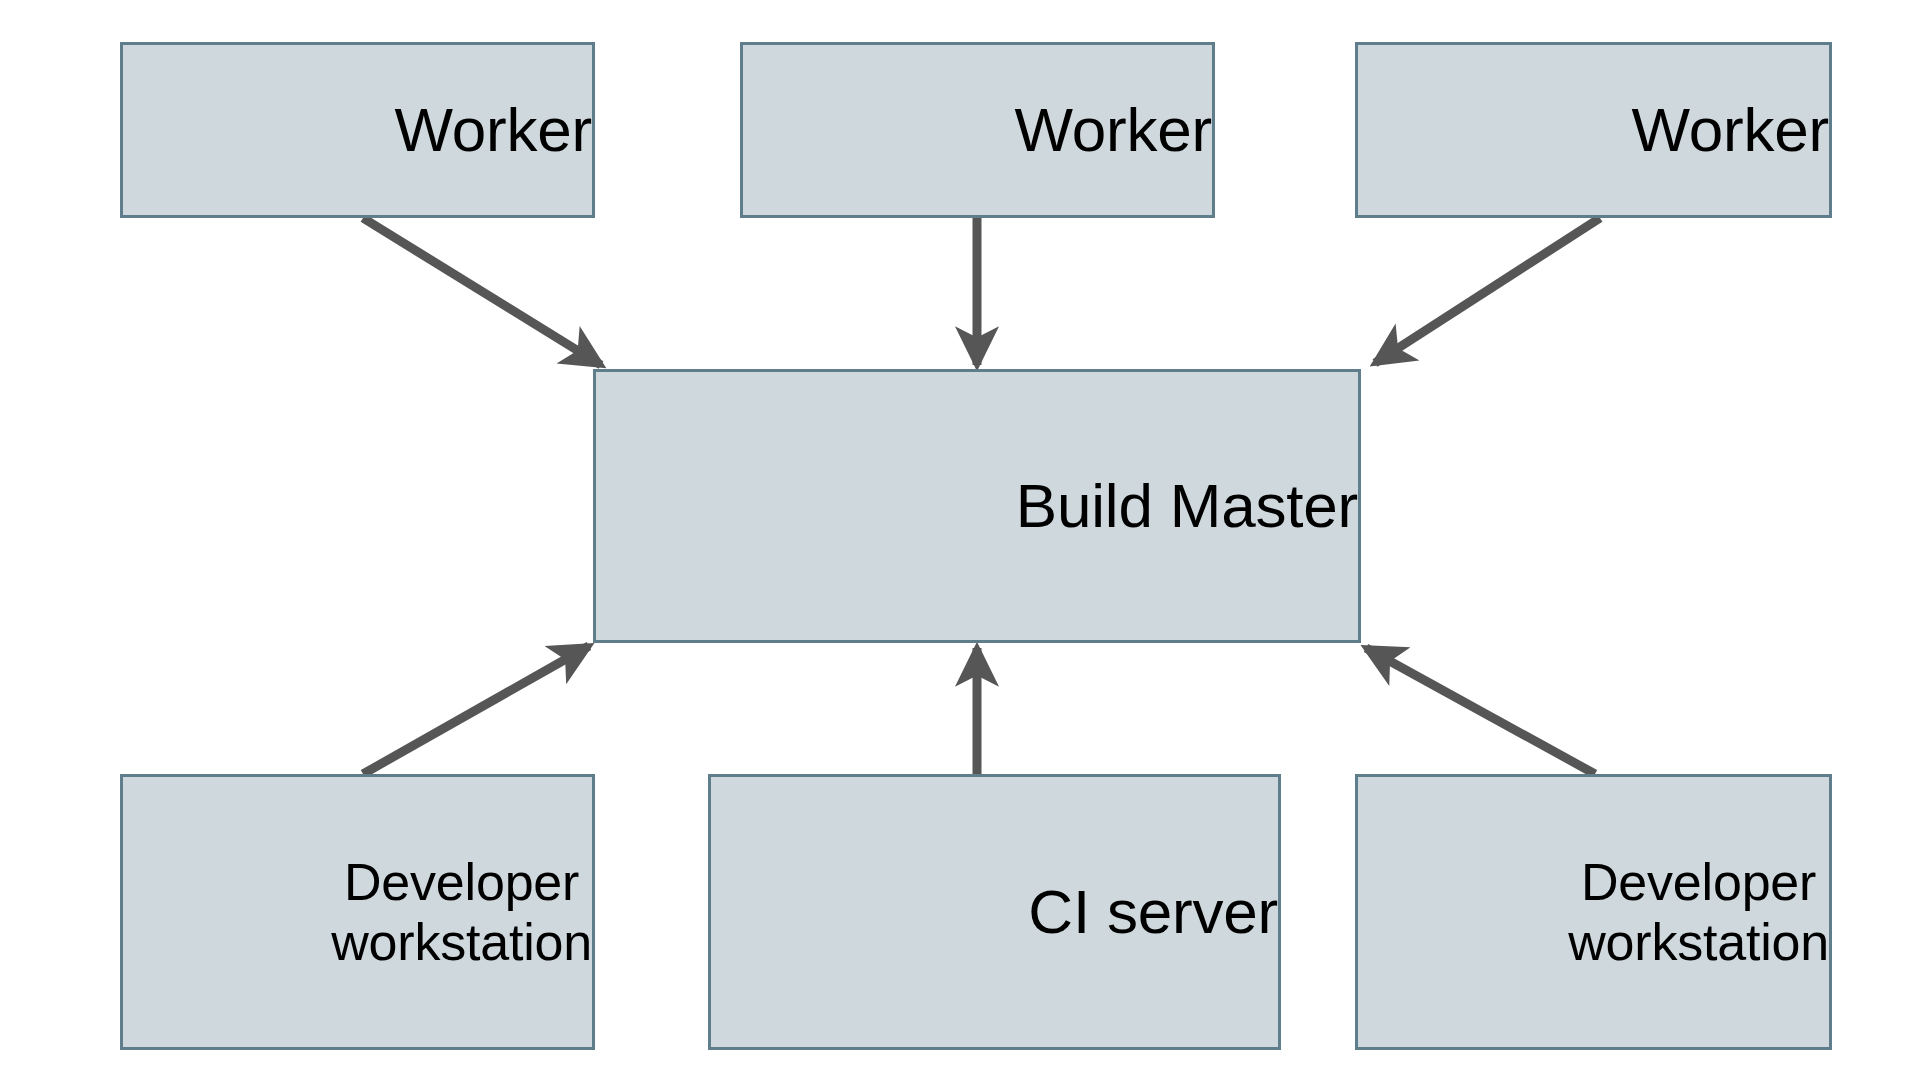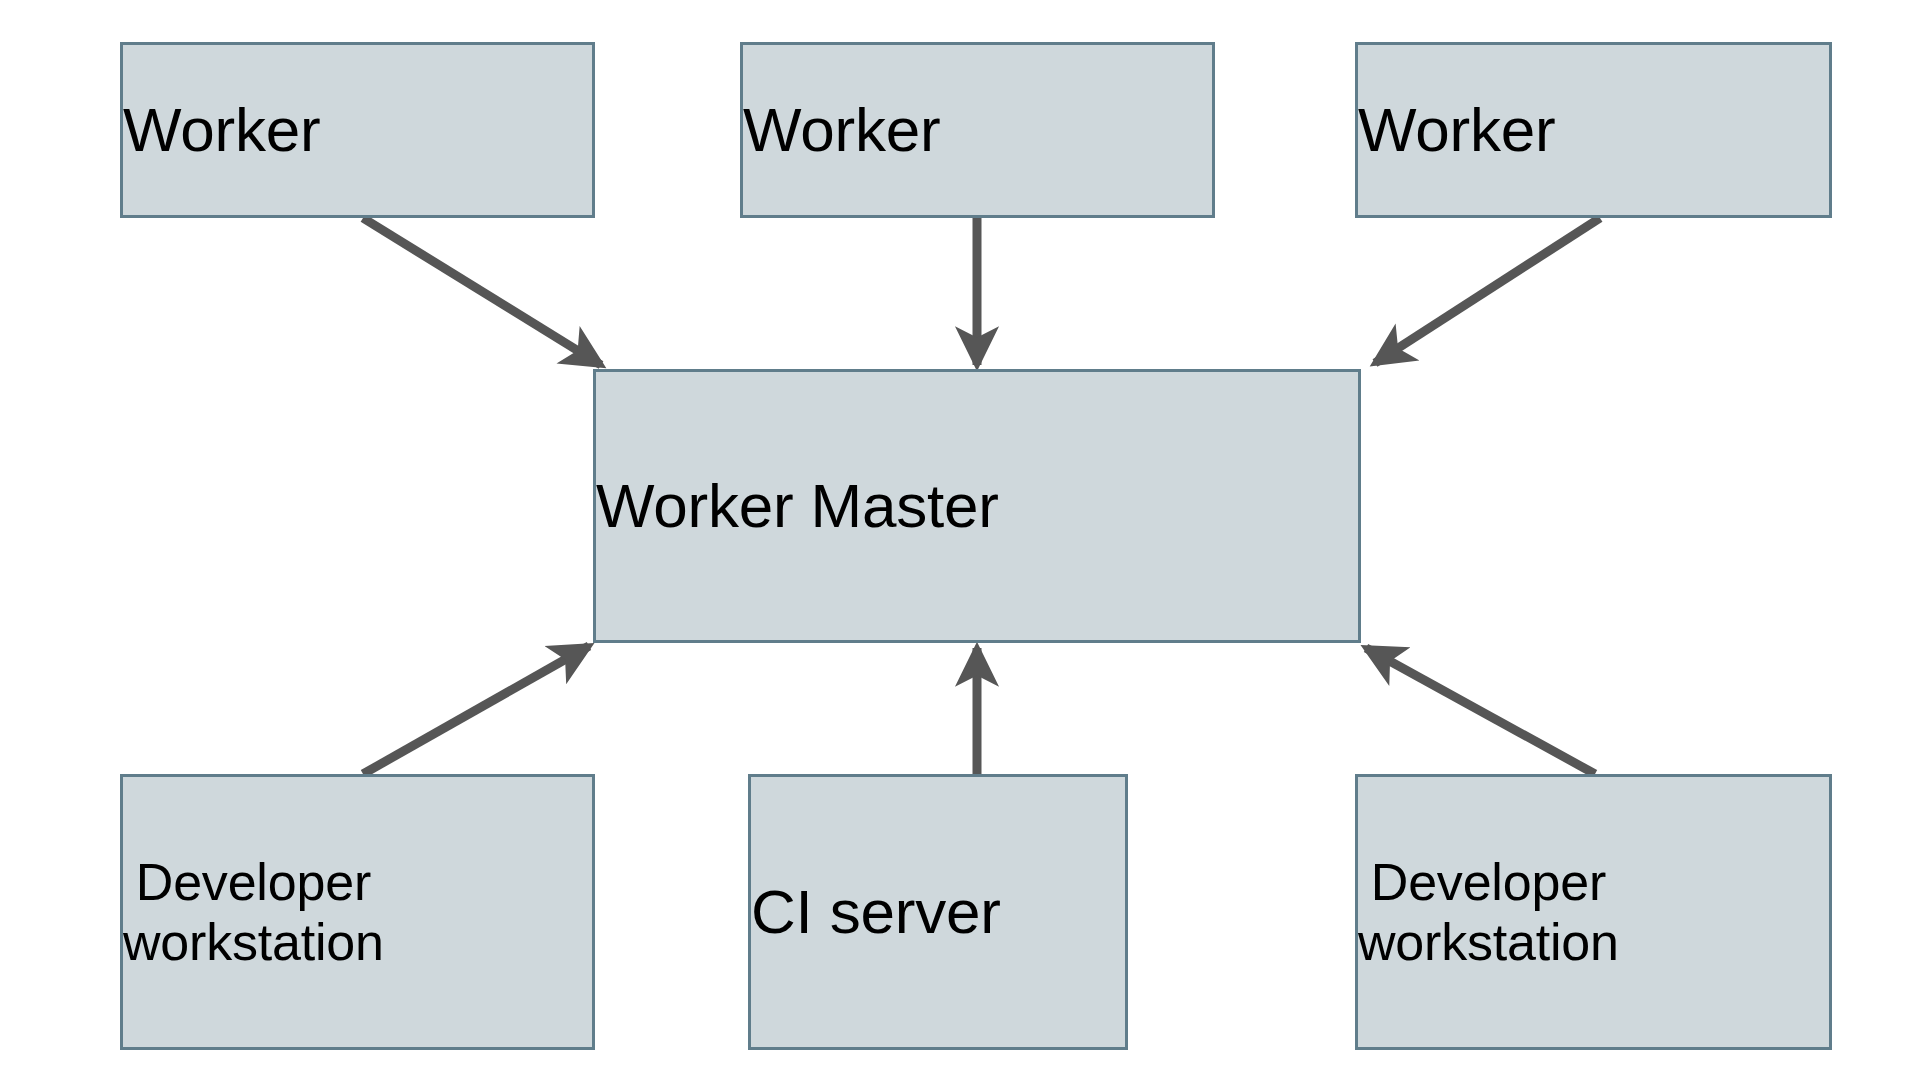--- a/index.html
+++ b/index.html
@@ -26,21 +26,21 @@
     height: 1090px;
     pointer-events: none;
   }
   .node {
     position: absolute;
     box-sizing: border-box;
     background: #cfd8dc;
     border: 3px solid #607d8b;
     display: flex;
     align-items: center;
-    justify-content: flex-start;
+    justify-content: flex-end;
     text-align: center;
     color: #000000;
     z-index: 2;
   }
   .node-label {
     font-family: "Liberation Sans", sans-serif;
     font-weight: 400;
     line-height: 1.16;
     white-space: pre-line;
     letter-spacing: -0.2px;
@@ -75,27 +75,27 @@
       <div class="node node-worker" style="left: 120px; top: 42px; width: 475px; height: 176px; background: rgb(207, 216, 220); border-color: rgb(96, 125, 139); border-width: 3px; color: rgb(0, 0, 0);">
         <span class="node-label">Worker</span>
       </div>
       <div class="node node-worker" style="left: 740px; top: 42px; width: 475px; height: 176px; background: rgb(207, 216, 220); border-color: rgb(96, 125, 139); border-width: 3px; color: rgb(0, 0, 0);">
         <span class="node-label">Worker</span>
       </div>
       <div class="node node-worker" style="left: 1355px; top: 42px; width: 477px; height: 176px; background: rgb(207, 216, 220); border-color: rgb(96, 125, 139); border-width: 3px; color: rgb(0, 0, 0);">
         <span class="node-label">Worker</span>
       </div>
       <div class="node node-master" style="left: 593px; top: 369px; width: 768px; height: 274px; background: rgb(207, 216, 220); border-color: rgb(96, 125, 139); border-width: 3px; color: rgb(0, 0, 0);">
-        <span class="node-label">Worker Master</span>
+        <span class="node-label">Build Master</span>
       </div>
       <div class="node node-workstation" style="left: 120px; top: 774px; width: 475px; height: 276px; background: rgb(207, 216, 220); border-color: rgb(96, 125, 139); border-width: 3px; color: rgb(0, 0, 0);">
         <span class="node-label">Developer
 workstation</span>
       </div>
-      <div class="node node-ci" style="left: 748px; top: 774px; width: 380px; height: 276px; background: rgb(207, 216, 220); border-color: rgb(96, 125, 139); border-width: 3px; color: rgb(0, 0, 0);">
+      <div class="node node-ci" style="left: 708px; top: 774px; width: 573px; height: 276px; background: rgb(207, 216, 220); border-color: rgb(96, 125, 139); border-width: 3px; color: rgb(0, 0, 0);">
         <span class="node-label">CI server</span>
       </div>
       <div class="node node-workstation" style="left: 1355px; top: 774px; width: 477px; height: 276px; background: rgb(207, 216, 220); border-color: rgb(96, 125, 139); border-width: 3px; color: rgb(0, 0, 0);">
         <span class="node-label">Developer
 workstation</span>
       </div>
     </div>
 
 </div>
 

